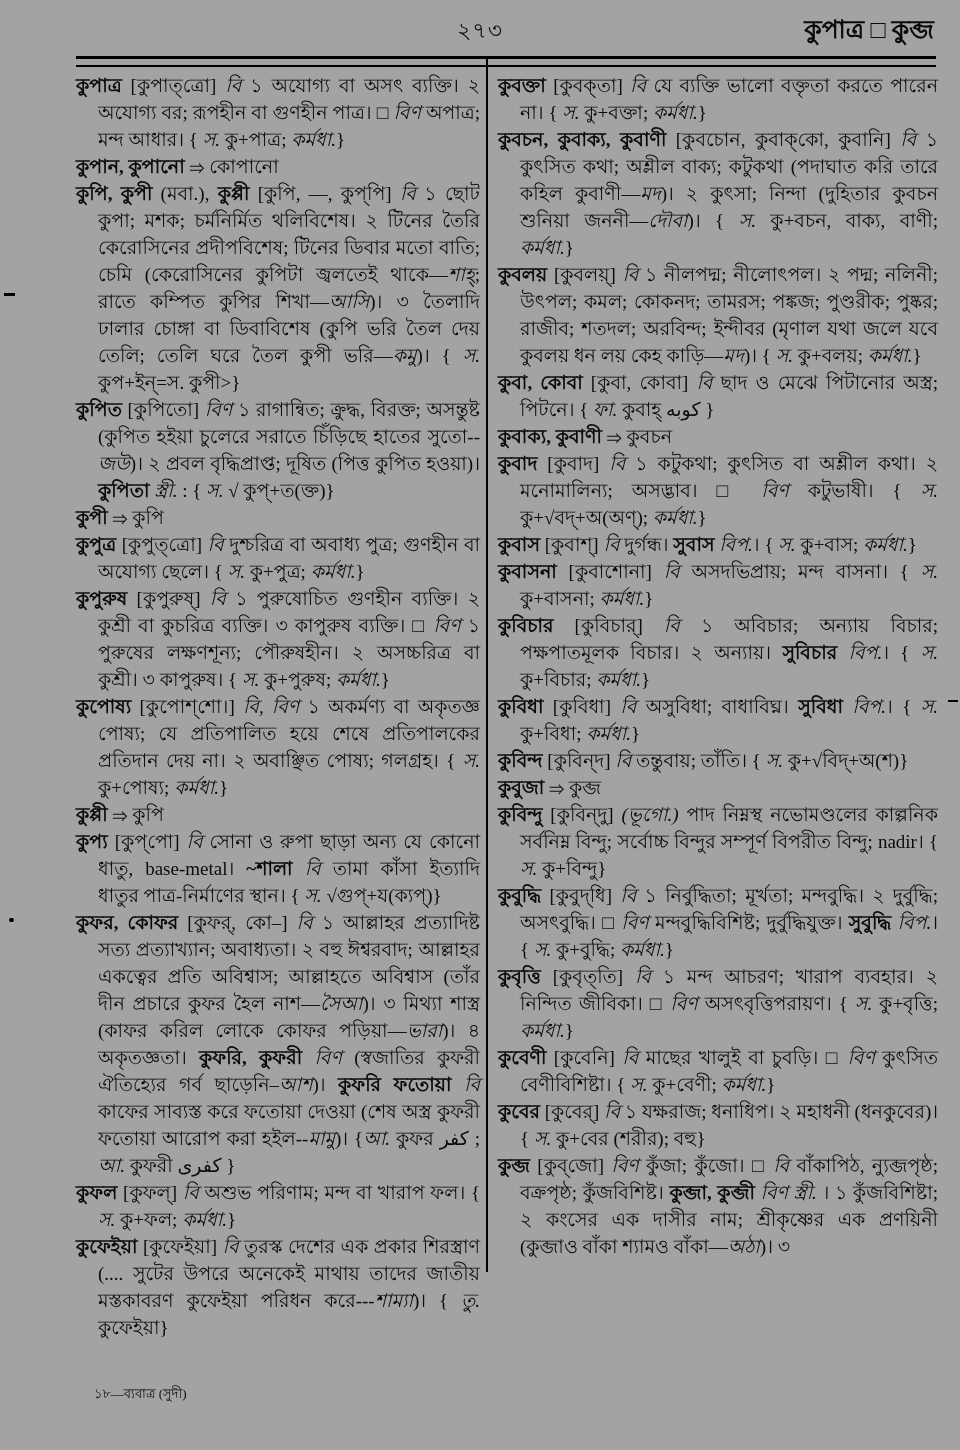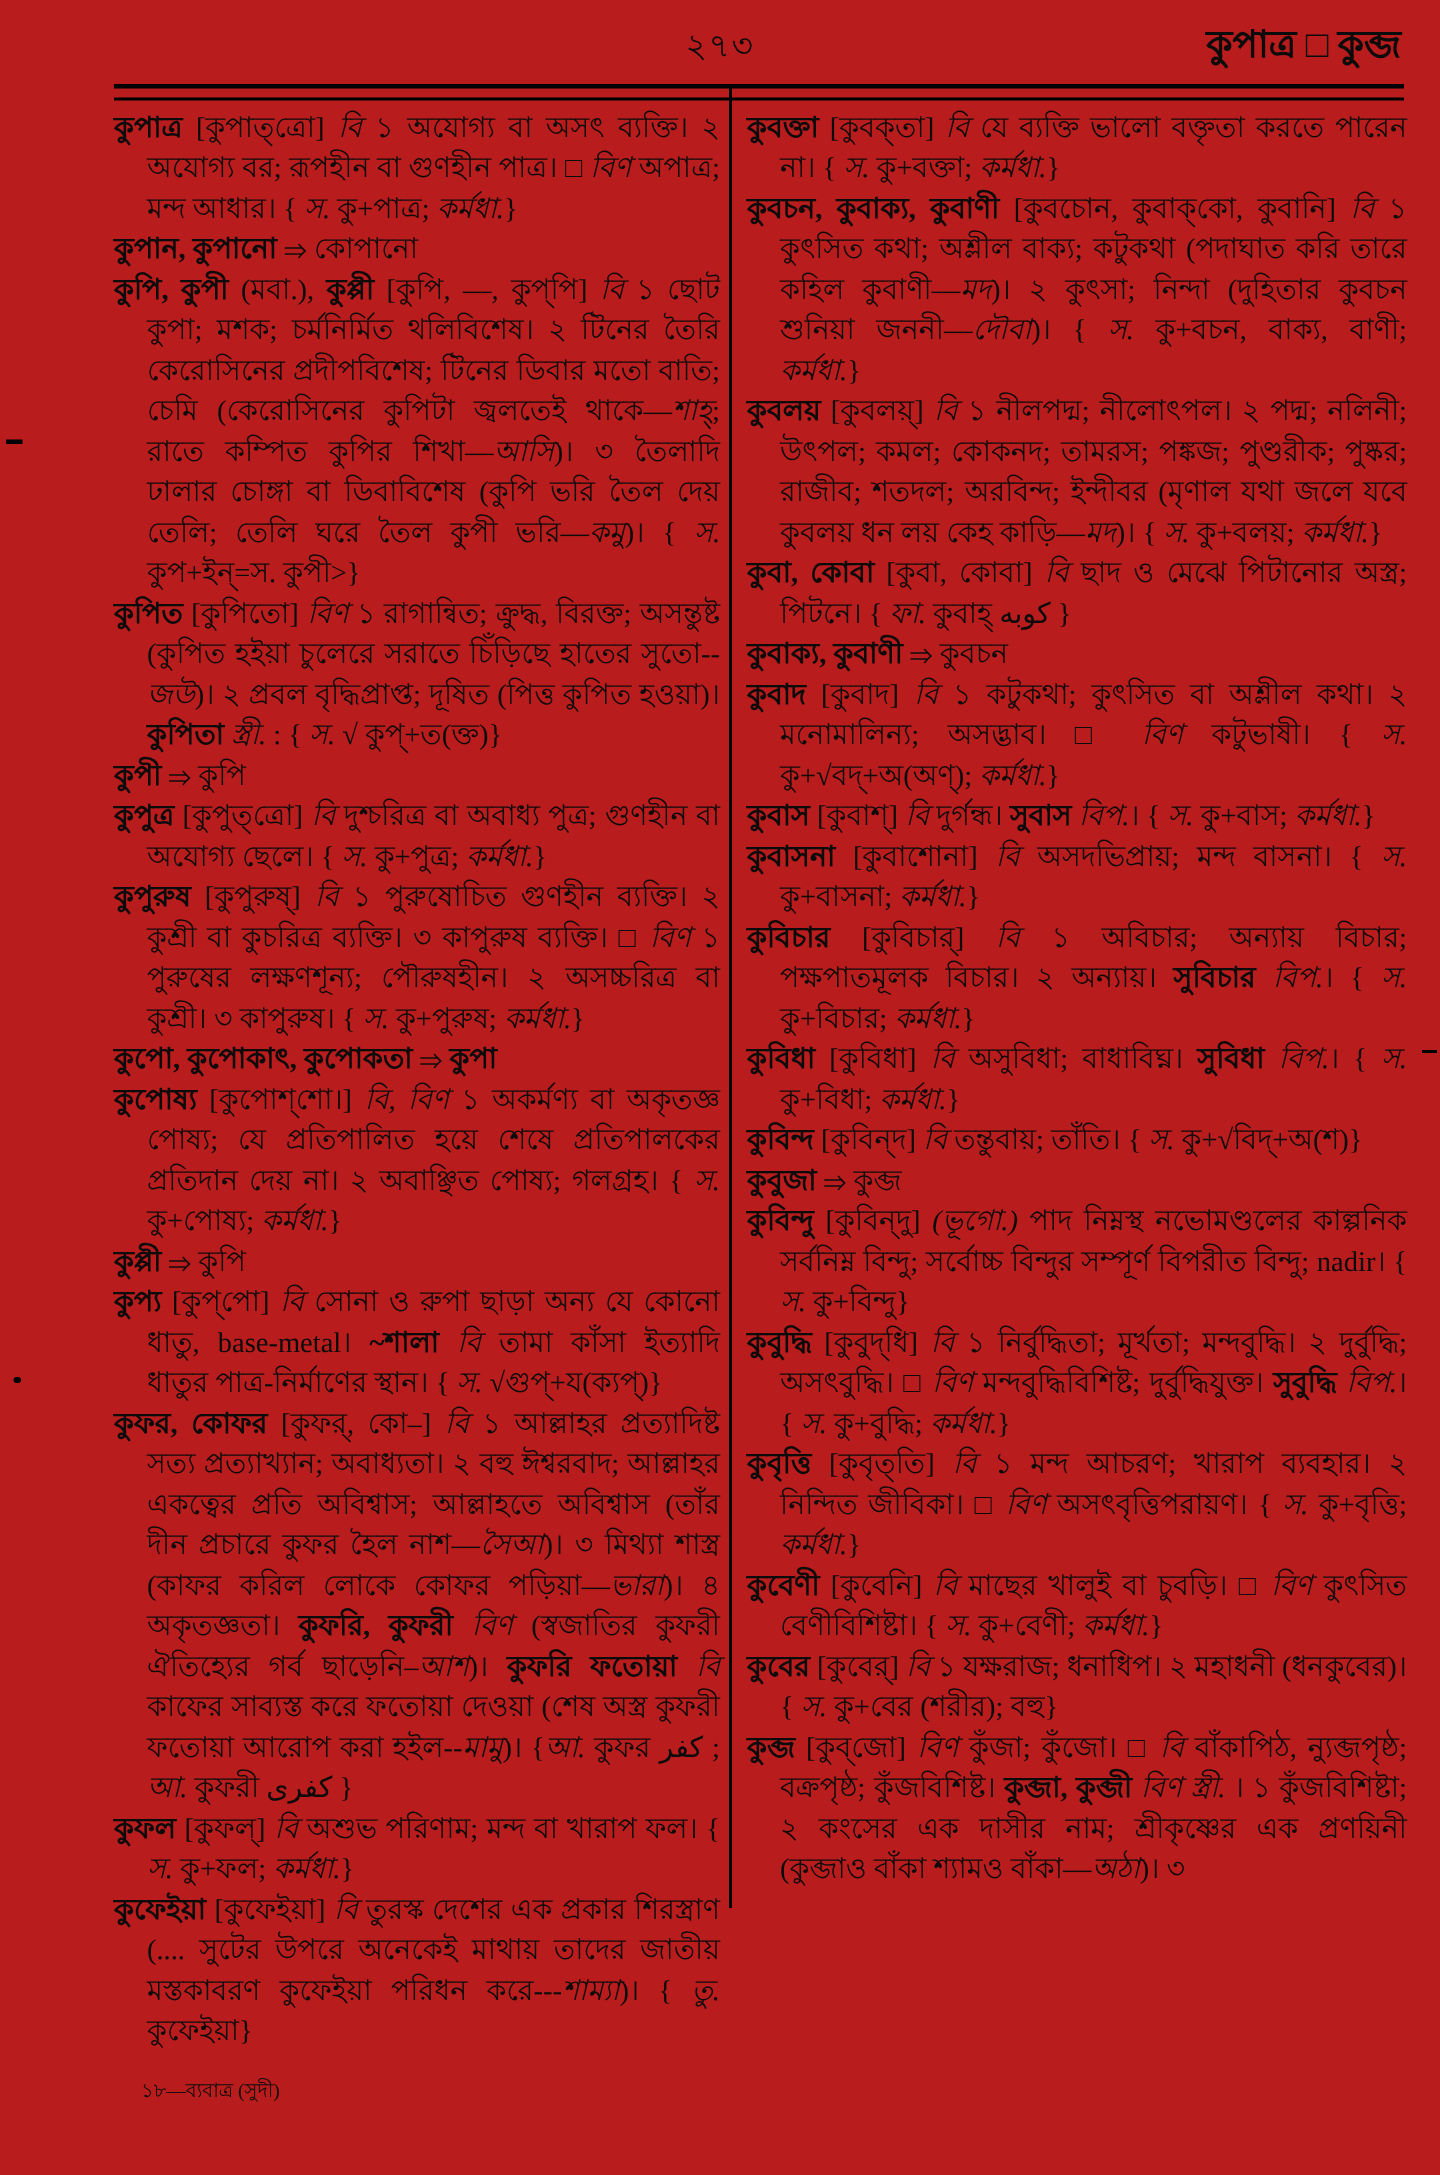--- a/index.html
+++ b/index.html
@@ -4,21 +4,21 @@
 <style>
   html,body{margin:0;padding:0;}
   body{
     width:960px;height:1450px;
     background:#ffffff;
     font-family:"Liberation Serif", serif;
     color:#0b0b0b;
     position:relative;
     overflow:hidden;
   }
-  .page{position:absolute;inset:0;background:#b91c1c;}
+  .page{position:absolute;inset:0;background:#a3a3a3;}
   .pagenum{
     position:absolute;top:13px;left:0;right:0;
     text-align:center;font-size:22px;letter-spacing:1px;
   }
   .hdr-right{
     position:absolute;top:10px;right:26px;
     font-weight:bold;font-size:25px;white-space:nowrap;text-align:center;
   }
   .rule{
     position:absolute;left:76px;right:24px;top:56px;
@@ -62,21 +62,20 @@
   <div class="rule"></div>
   <div class="divider"></div>
   <div class="col left">
       <p class="entry"><span class="b">কুপাত্র</span><span class="n"> [কুপাত্‌ত্রো] </span><span class="i">বি</span><span class="n"> ১ অযোগ্য বা অসৎ ব্যক্তি। ২ অযোগ্য বর; রূপহীন বা গুণহীন পাত্র। □ </span><span class="i">বিণ</span><span class="n"> অপাত্র; মন্দ আধার। { </span><span class="i">স.</span><span class="n"> কু+পাত্র; </span><span class="i">কর্মধা.</span><span class="n">}</span></p>
       <p class="entry"><span class="b">কুপান, কুপানো</span><span class="n"> ⇒ কোপানো</span></p>
       <p class="entry"><span class="b">কুপি, কুপী</span><span class="n"> (মবা.), </span><span class="b">কুপ্পী</span><span class="n"> [কুপি, —, কুপ্‌পি] </span><span class="i">বি</span><span class="n"> ১ ছোট কুপা; মশক; চর্মনির্মিত থলিবিশেষ। ২ টিনের তৈরি কেরোসিনের প্রদীপবিশেষ; টিনের ডিবার মতো বাতি; চেমি (কেরোসিনের কুপিটা জ্বলতেই থাকে—</span><span class="i">শাহ্</span><span class="n">; রাতে কম্পিত কুপির শিখা—</span><span class="i">আসি</span><span class="n">)। ৩ তৈলাদি ঢালার চোঙ্গা বা ডিবাবিশেষ (কুপি ভরি তৈল দেয় তেলি; তেলি ঘরে তৈল কুপী ভরি—</span><span class="i">কমু</span><span class="n">)। { </span><span class="i">স.</span><span class="n"> কুপ+ইন্=স. কুপী&gt;}</span></p>
       <p class="entry"><span class="b">কুপিত</span><span class="n"> [কুপিতো] </span><span class="i">বিণ</span><span class="n"> ১ রাগান্বিত; ক্রুদ্ধ, বিরক্ত; অসন্তুষ্ট (কুপিত হইয়া চুলেরে সরাতে চিঁড়িছে হাতের সুতো--</span><span class="i">জউ</span><span class="n">)। ২ প্রবল বৃদ্ধিপ্রাপ্ত; দূষিত (পিত্ত কুপিত হওয়া)। </span><span class="b">কুপিতা</span><span class="n"> </span><span class="i">স্ত্রী.</span><span class="n"> : { </span><span class="i">স.</span><span class="n"> √ কুপ্+ত(ক্ত)}</span></p>
       <p class="entry"><span class="b">কুপী</span><span class="n"> ⇒ কুপি</span></p>
       <p class="entry"><span class="b">কুপুত্র</span><span class="n"> [কুপুত্‌ত্রো] </span><span class="i">বি</span><span class="n"> দুশ্চরিত্র বা অবাধ্য পুত্র; গুণহীন বা অযোগ্য ছেলে। { </span><span class="i">স.</span><span class="n"> কু+পুত্র; </span><span class="i">কর্মধা.</span><span class="n">}</span></p>
       <p class="entry"><span class="b">কুপুরুষ</span><span class="n"> [কুপুরুষ্] </span><span class="i">বি</span><span class="n"> ১ পুরুষোচিত গুণহীন ব্যক্তি। ২ কুশ্রী বা কুচরিত্র ব্যক্তি। ৩ কাপুরুষ ব্যক্তি। □ </span><span class="i">বিণ</span><span class="n"> ১ পুরুষের লক্ষণশূন্য; পৌরুষহীন। ২ অসচ্চরিত্র বা কুশ্রী। ৩ কাপুরুষ। { </span><span class="i">স.</span><span class="n"> কু+পুরুষ; </span><span class="i">কর্মধা.</span><span class="n">}</span></p>
-      <p class="entry"><span class="b">কুপো, কুপোকাৎ, কুপোকতা</span><span class="n"> ⇒ </span><span class="b">কুপা</span></p>
       <p class="entry"><span class="b">কুপোষ্য</span><span class="n"> [কুপোশ্‌শো।] </span><span class="i">বি, বিণ</span><span class="n"> ১ অকর্মণ্য বা অকৃতজ্ঞ পোষ্য; যে প্রতিপালিত হয়ে শেষে প্রতিপালকের প্রতিদান দেয় না। ২ অবাঞ্ছিত পোষ্য; গলগ্রহ। { </span><span class="i">স.</span><span class="n"> কু+পোষ্য; </span><span class="i">কর্মধা.</span><span class="n">}</span></p>
       <p class="entry"><span class="b">কুপ্পী</span><span class="n"> ⇒ কুপি</span></p>
       <p class="entry"><span class="b">কুপ্য</span><span class="n"> [কুপ্‌পো] </span><span class="i">বি</span><span class="n"> সোনা ও রুপা ছাড়া অন্য যে কোনো ধাতু, base-metal। </span><span class="b">~শালা</span><span class="n"> </span><span class="i">বি</span><span class="n"> তামা কাঁসা ইত্যাদি ধাতুর পাত্র-নির্মাণের স্থান। { </span><span class="i">স.</span><span class="n"> √গুপ্+য(ক্যপ্)}</span></p>
       <p class="entry"><span class="b">কুফর, কোফর</span><span class="n"> [কুফর্, কো–] </span><span class="i">বি</span><span class="n"> ১ আল্লাহর প্রত্যাদিষ্ট সত্য প্রত্যাখ্যান; অবাধ্যতা। ২ বহু ঈশ্বরবাদ; আল্লাহর একত্বের প্রতি অবিশ্বাস; আল্লাহতে অবিশ্বাস (তাঁর দীন প্রচারে কুফর হৈল নাশ—</span><span class="i">সৈআ</span><span class="n">)। ৩ মিথ্যা শাস্ত্র (কাফর করিল লোকে কোফর পড়িয়া—</span><span class="i">ভারা</span><span class="n">)। ৪ অকৃতজ্ঞতা। </span><span class="b">কুফরি, কুফরী</span><span class="n"> </span><span class="i">বিণ</span><span class="n"> (স্বজাতির কুফরী ঐতিহ্যের গর্ব ছাড়েনি–</span><span class="i">আশ</span><span class="n">)। </span><span class="b">কুফরি ফতোয়া</span><span class="n"> </span><span class="i">বি</span><span class="n"> কাফের সাব্যস্ত করে ফতোয়া দেওয়া (শেষ অস্ত্র কুফরী ফতোয়া আরোপ করা হইল--</span><span class="i">মামু</span><span class="n">)। {</span><span class="i">আ.</span><span class="n"> কুফর </span><span class="a">كفر</span><span class="n"> ; </span><span class="i">আ.</span><span class="n"> কুফরী </span><span class="a">كفرى</span><span class="n"> }</span></p>
       <p class="entry"><span class="b">কুফল</span><span class="n"> [কুফল্] </span><span class="i">বি</span><span class="n"> অশুভ পরিণাম; মন্দ বা খারাপ ফল। { </span><span class="i">স.</span><span class="n"> কু+ফল; </span><span class="i">কর্মধা.</span><span class="n">}</span></p>
       <p class="entry"><span class="b">কুফেইয়া</span><span class="n"> [কুফেইয়া] </span><span class="i">বি</span><span class="n"> তুরস্ক দেশের এক প্রকার শিরস্ত্রাণ (.... সুটের উপরে অনেকেই মাথায় তাদের জাতীয় মস্তকাবরণ কুফেইয়া পরিধন করে---</span><span class="i">শাম্যা</span><span class="n">)। { </span><span class="i">তু.</span><span class="n"> কুফেইয়া}</span></p>
     </div>
   <div class="col right">
       <p class="entry"><span class="b">কুবক্তা</span><span class="n"> [কুবক্‌তা] </span><span class="i">বি</span><span class="n"> যে ব্যক্তি ভালো বক্তৃতা করতে পারেন না। { </span><span class="i">স.</span><span class="n"> কু+বক্তা; </span><span class="i">কর্মধা.</span><span class="n">}</span></p>
       <p class="entry"><span class="b">কুবচন, কুবাক্য, কুবাণী</span><span class="n"> [কুবচোন, কুবাক্‌কো, কুবানি] </span><span class="i">বি</span><span class="n"> ১ কুৎসিত কথা; অশ্লীল বাক্য; কটুকথা (পদাঘাত করি তারে কহিল কুবাণী—</span><span class="i">মদ</span><span class="n">)। ২ কুৎসা; নিন্দা (দুহিতার কুবচন শুনিয়া জননী—</span><span class="i">দৌবা</span><span class="n">)। { </span><span class="i">স.</span><span class="n"> কু+বচন, বাক্য, বাণী; </span><span class="i">কর্মধা.</span><span class="n">}</span></p>

